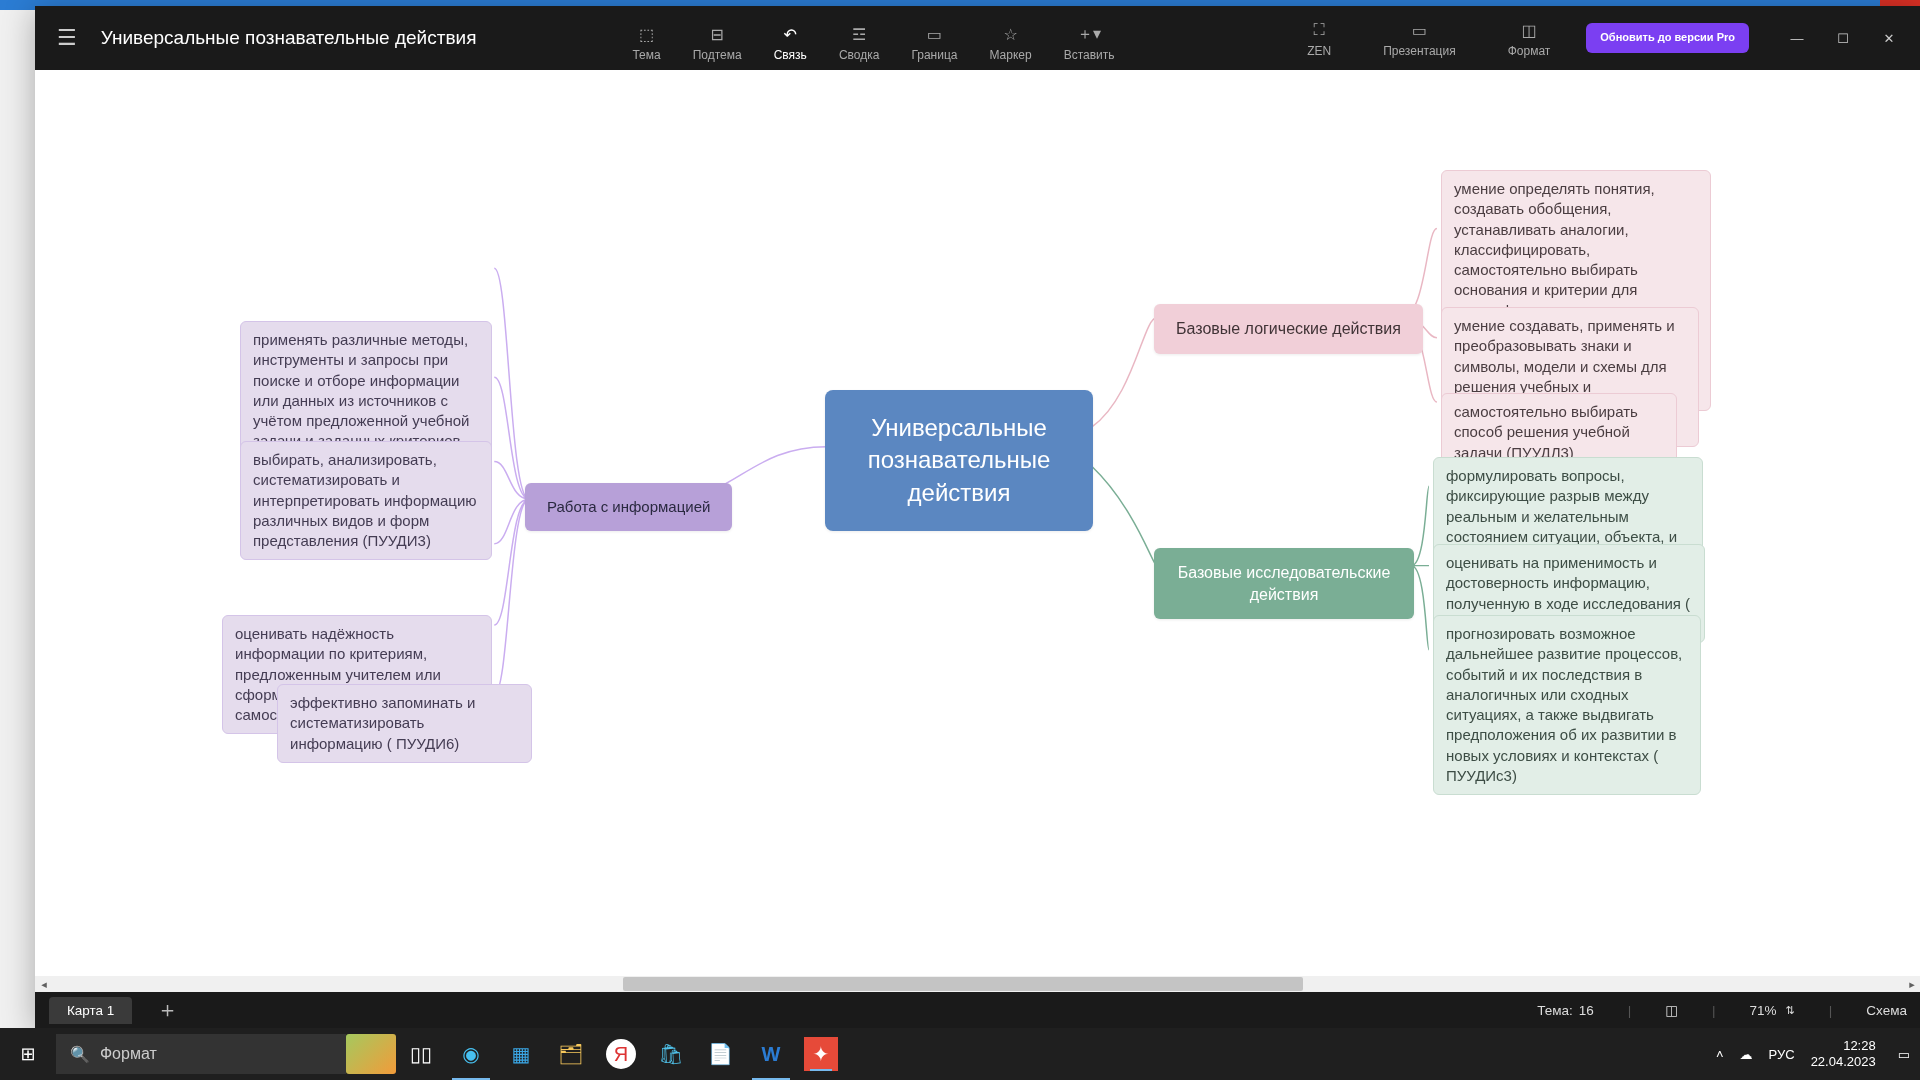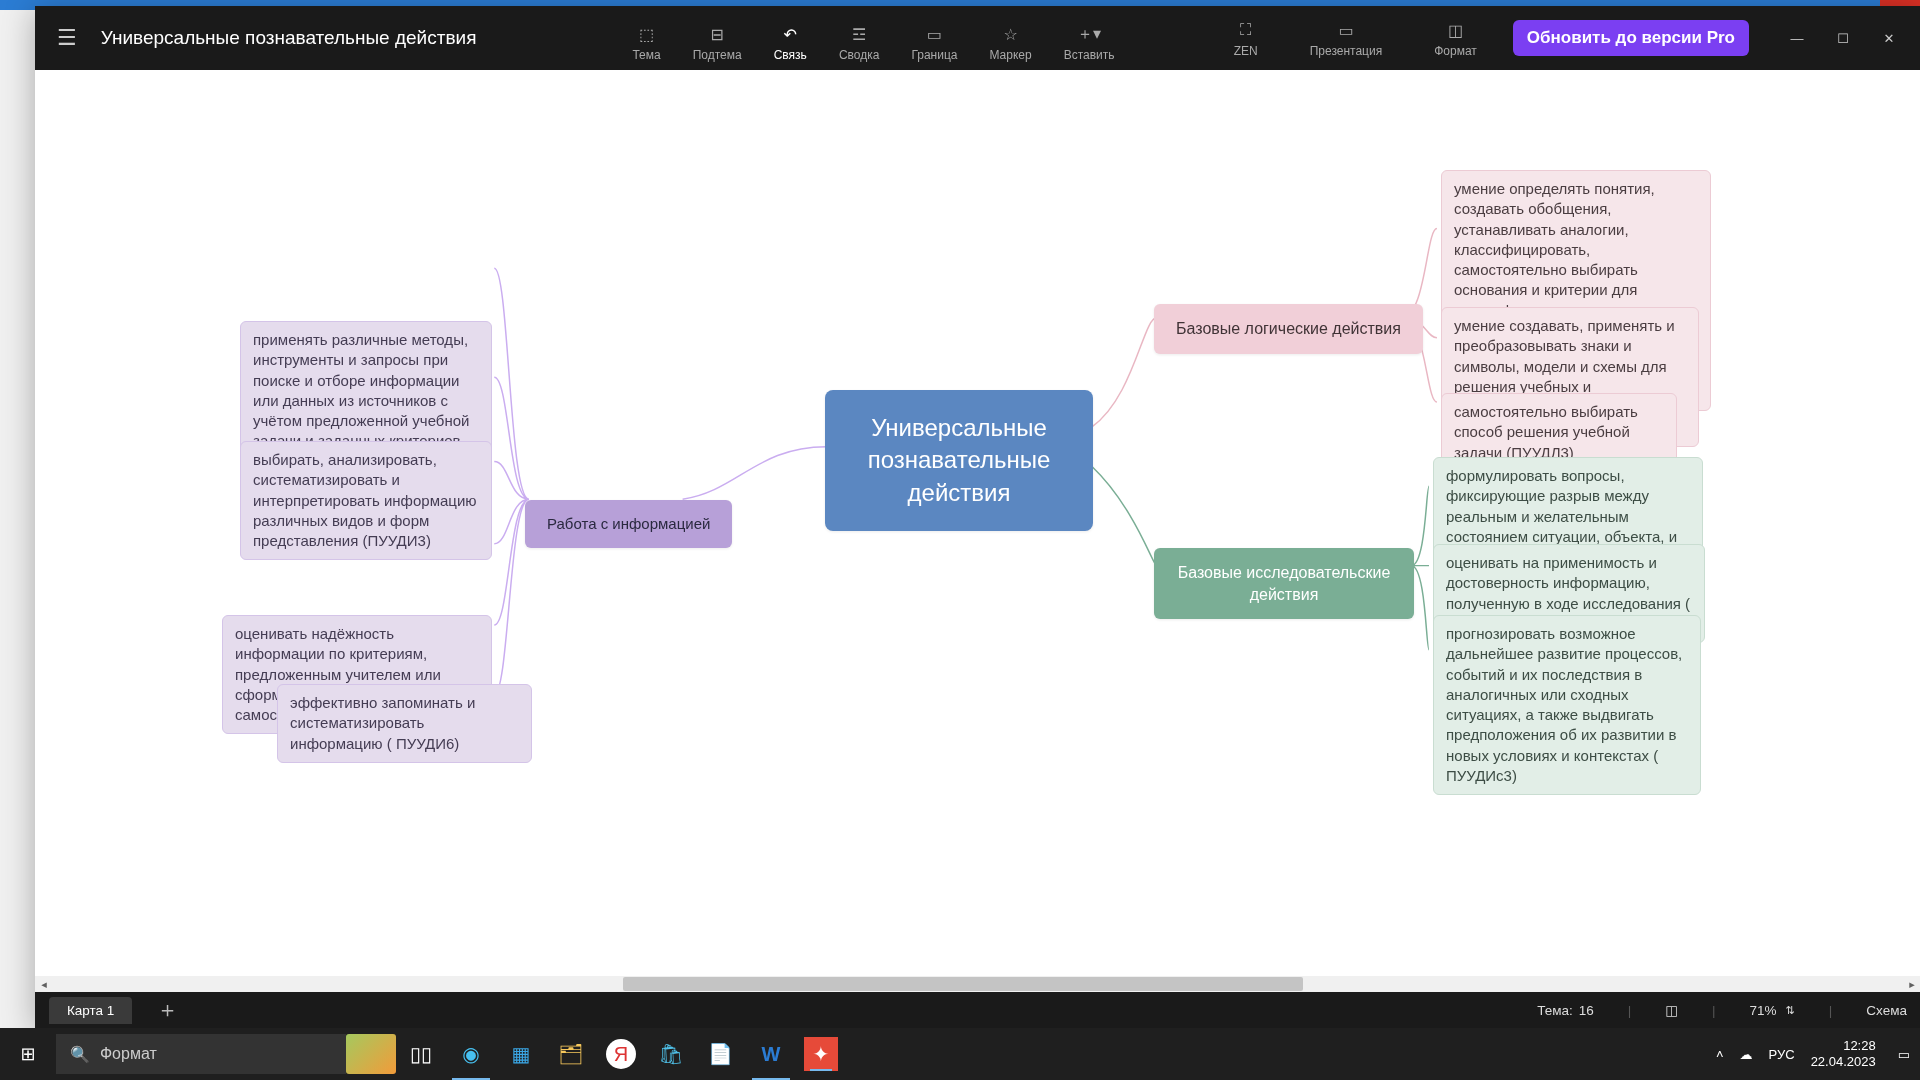--- a/index.html
+++ b/index.html
@@ -15,21 +15,21 @@
   .titlebar { background:#1a1a1a; color:#fff; height:64px; display:flex; align-items:center; padding:0 12px; position:relative; }
   .hamburger { cursor:pointer; font-size:22px; color:#ccc; padding:6px 10px; }
   .doc-title { font-size:19px; font-weight:500; margin-left:14px; flex-shrink:0; }
   
   .toolbar-mid { margin-left:140px; display:flex; gap:0; align-items:flex-end; height:100%; }
   .tbtn { display:flex; flex-direction:column; align-items:center; color:#aaa; font-size:12px; padding:10px 16px 8px; cursor:pointer; gap:4px;}
   .tbtn.active { color:#fff; }
   .tbtn .ico { font-size:16px; height:20px; display:flex; align-items:center;}
   
   .toolbar-right { margin-left:auto; display:flex; align-items:center; gap:20px; }
-  .upgrade-btn { background:#7b3ff2; color:#fff; border:none; padding:8px 14px; border-radius:6px; font-size:17px; font-weight:600; cursor:pointer; line-height:1.2; text-align:center;}
+  .upgrade-btn { background:#7b3ff2; color:#fff; border:none; padding:8px 14px; border-radius:6px; font-size:11px; font-weight:600; cursor:pointer; line-height:1.2; text-align:center;}
   .win-controls { display:flex; gap:6px; margin-left:8px;}
   .win-controls span { width:40px; height:28px; display:flex; align-items:center; justify-content:center; color:#ccc; cursor:pointer; font-size:13px;}
   
   
   .canvas-wrap { flex:1; background:#fff; position:relative; overflow:hidden; }
   .canvas { position:absolute; inset:0; }
   
   .node { position:absolute; border-radius:6px; padding:10px 16px; font-size:13.5px; line-height:1.35; box-shadow:0 1px 3px rgba(0,0,0,0.08); }
   .node.root { background:#5b87c1; color:#fff; font-size:24px; text-align:center; padding:22px 30px; border-radius:8px; }
   .node.purple { background:#b7a0d8; color:#2a2940; font-size:15px; padding:14px 22px; border-radius:6px;}
@@ -144,21 +144,21 @@
 
         <path d="M 490 433 C 470 433, 470 200, 455 200 M 490 433 C 470 433, 470 310, 455 310 M 490 433 C 470 433, 470 395, 455 395 M 490 433 C 470 433, 470 478, 455 478 M 490 433 C 470 433, 470 560, 455 560 M 490 433 C 470 433, 470 630, 455 630" stroke="#caadf0"></path>
 
         <path d="M 1370 250 C 1395 250, 1395 160, 1406 160 M 1370 250 C 1395 250, 1395 270, 1406 270 M 1370 250 C 1395 250, 1395 335, 1406 335" stroke="#e9b7c3"></path>
 
         <path d="M 1380 500 C 1395 500, 1395 420, 1398 420 M 1380 500 C 1395 500, 1395 500, 1398 500 M 1380 500 C 1395 500, 1395 585, 1398 585" stroke="#7aae95"></path>
       </svg>
 
       <div class="node root" style="left:790px; top:320px; width:268px;">Универсальные познавательные действия</div>
 
-      <div class="node purple" style="left:490px; top:430px;">Работа с информацией</div>
+      <div class="node purple" style="left:490px; top:413px;">Работа с информацией</div>
       <div class="leaf purple" style="left:205px; top:251px; width:252px;">применять различные методы, инструменты и запросы
 при поиске и отборе информации или данных из источников с учётом предложенной учебной задачи и заданных
 критериев (ПУУДИ2)</div>
       <div class="leaf purple" style="left:205px; top:371px; width:252px;">выбирать, анализировать, систематизировать и интерпретировать информацию различных видов и форм представления (ПУУДИ3)</div>
       <div class="leaf purple" style="left:187px; top:545px; width:270px;">оценивать надёжность информации по критериям, предложенным учителем или сформулированным самостоятельно ( ПУУДИ5)</div>
       <div class="leaf purple" style="left:242px; top:614px; width:255px;">эффективно запоминать и систематизировать информацию ( ПУУДИ6)</div>
 
       <div class="node pink" style="left:1119px; top:234px;">Базовые логические действия</div>
       <div class="leaf pink" style="left:1406px; top:100px; width:270px;">умение определять понятия, создавать обобщения, устанавливать аналогии, классифицировать, самостоятельно выбирать основания и критерии для классификации, устанавливать причинно-следственные связи, строить логические рассуждения, делать умозаключения и выводы (ПУУДЛ1)</div>
       <div class="leaf pink" style="left:1406px; top:237px; width:258px;">умение создавать, применять и преобразовывать знаки и

